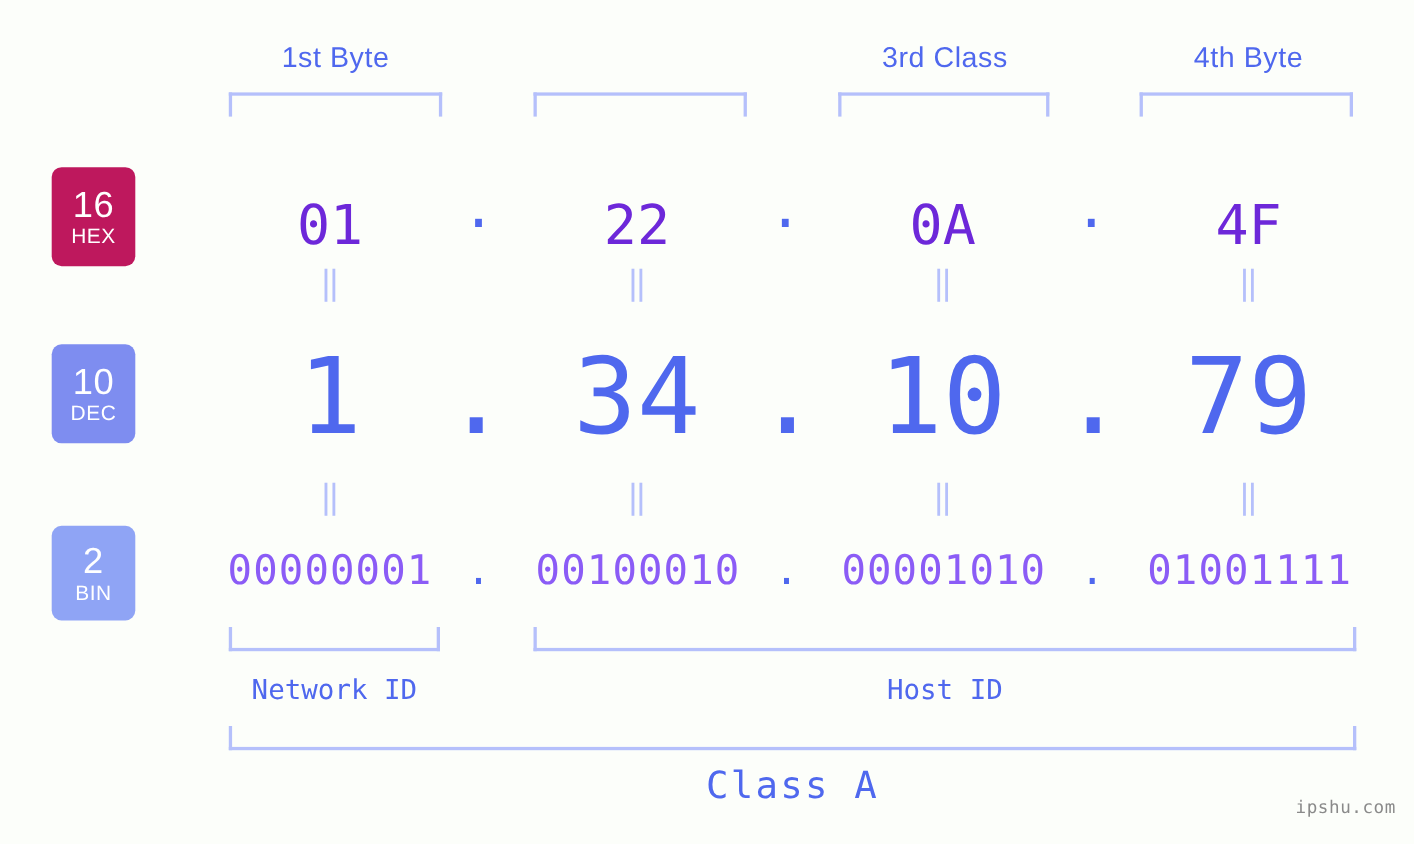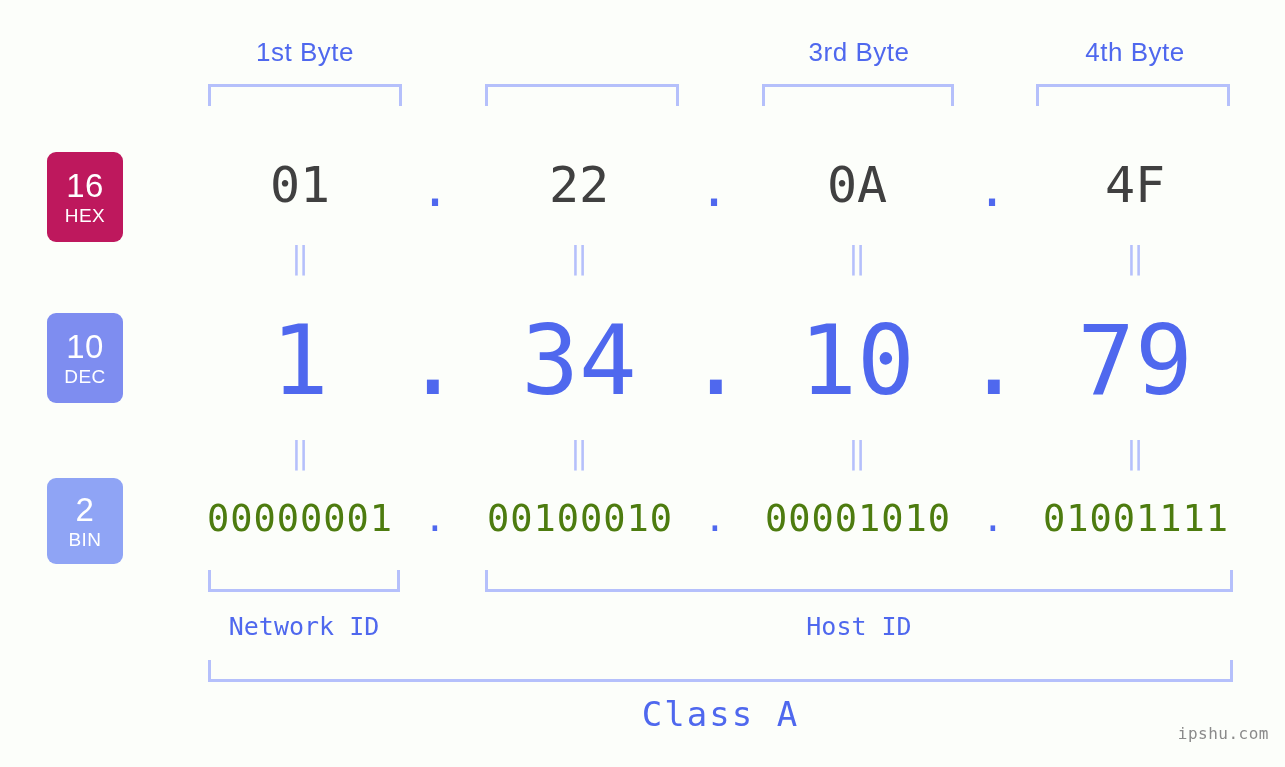--- a/index.html
+++ b/index.html
@@ -80,22 +80,22 @@
   .value-cell {
     position: absolute;
     text-align: center;
     white-space: nowrap;
     font-family: "DejaVu Sans Mono", monospace;
     line-height: 1;
   }
 
   .hex-row .value-cell {
     font-size: 50px;
-    color: #404040;
-    top: 156px;
+    color: #6d28d9;
+    top: 176px;
     height: 58px;
     line-height: 58px;
   }
   .hex-row .dot {
     position: absolute;
     top: 160px;
     height: 58px;
     line-height: 58px;
     font-size: 50px;
     color: #4f68ee;
@@ -117,21 +117,21 @@
     height: 112px;
     line-height: 112px;
     font-size: 96px;
     color: #4f68ee;
     font-family: "DejaVu Sans Mono", monospace;
     text-align: center;
   }
 
   .bin-row .value-cell {
     font-size: 37px;
-    color: #4d7c0f;
+    color: #8b5cf6;
     top: 496px;
     height: 46px;
     line-height: 46px;
     letter-spacing: 1px;
   }
   .bin-row .dot {
     position: absolute;
     top: 496px;
     height: 46px;
     line-height: 46px;
@@ -186,21 +186,21 @@
 </style>
 </head>
 <body>
 
 <div id="stage">
 
   <div class="byte-header" style="left:205px; width:200px;">
     <span>1st Byte</span>
   </div>
   <div class="byte-header" style="left:761px; width:196px;">
-    <span>3rd Byte</span>
+    <span>3rd Class</span>
   </div>
   <div class="byte-header" style="left:1036px; width:198px;">
     <span>4th Byte</span>
   </div>
 
   <div class="bracket bracket-down" style="left:208px; top:84px; width:194px;"></div>
   <div class="bracket bracket-down" style="left:485px; top:84px; width:194px;"></div>
   <div class="bracket bracket-down" style="left:762px; top:84px; width:192px;"></div>
   <div class="bracket bracket-down" style="left:1036px; top:84px; width:194px;"></div>
 

